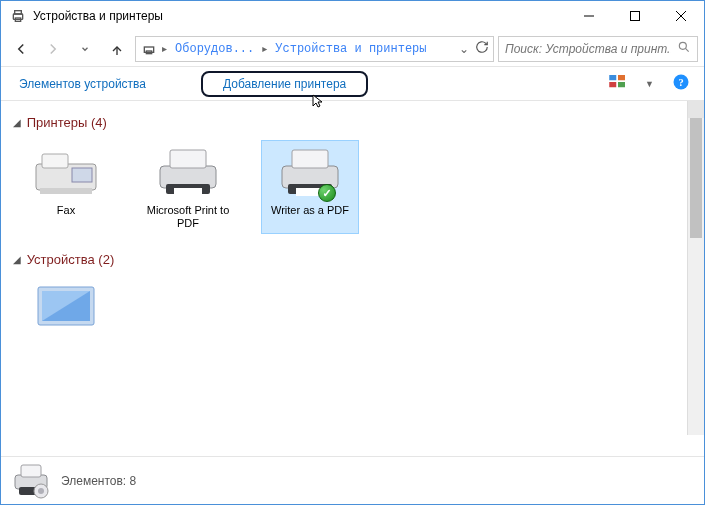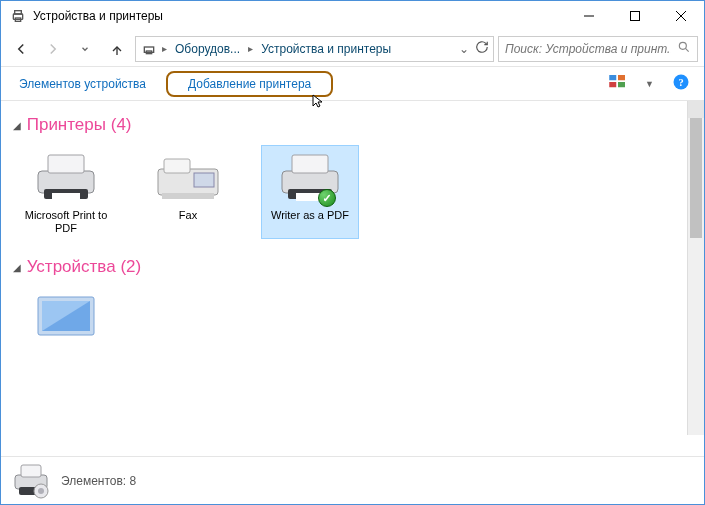--- a/index.html
+++ b/index.html
@@ -8,41 +8,41 @@
   .titlebar { height: 30px; display: flex; align-items: center; justify-content: space-between; padding: 0 0 0 8px; background: #fff; }
   .titlebar-left { display: flex; align-items: center; gap: 6px; color: #000; font-size: 12px; }
   .titlebar-controls { display: flex; }
   .tb-btn { width: 46px; height: 30px; display: flex; align-items: center; justify-content: center; cursor: default; }
   .tb-btn svg { stroke: #000; }
   .navbar { height: 36px; display: flex; align-items: center; gap: 4px; padding: 4px 6px; border-bottom: 1px solid #e5e5e5; }
   .nav-arrow { width: 28px; height: 28px; display: flex; align-items: center; justify-content: center; border-radius: 2px; }
   .nav-arrow.disabled svg { stroke: #c0c0c0; }
   .breadcrumb { flex: 1; height: 26px; border: 1px solid #ccc; display: flex; align-items: center; padding: 0 4px; gap: 4px; background: #fff; }
   .bc-icon { width: 18px; height: 18px; display: flex; align-items: center; justify-content: center; }
-  .bc-seg { padding: 2px 4px; color: #0c4a6e; }
+  .bc-seg { padding: 2px 4px; color: #3b82f6; font-family: Liberation Mono, monospace; }
   .bc-arrow { color: #666; font-size: 10px; }
   .searchbox { width: 200px; height: 26px; border: 1px solid #ccc; display: flex; align-items: center; padding: 0 6px; gap: 6px; }
   .searchbox input { border: none; outline: none; flex: 1; font-size: 12px; font-style: italic; color: #888; background: transparent; }
   .menubar { height: 22px; display: flex; align-items: center; gap: 14px; padding: 2px 10px; border-bottom: 1px solid #e5e5e5; }
   .menubar span { color: #000; cursor: default; }
   .menubar span u { text-decoration: underline; }
   .menubar span.active { color: #0066cc; }
   .toolbar { height: 34px; display: flex; align-items: center; padding: 0 8px; gap: 10px; border-bottom: 1px solid #e5e5e5; position: relative; }
   .toolbtn { padding: 4px 10px; color: #106ebe; cursor: default; }
-  .toolbtn.highlight { border: 2px solid #a16207; border-radius: 8px; padding: 4px 20px; position: relative; }
+  .toolbtn.highlight { border: 2px solid #0f172a; border-radius: 8px; padding: 4px 20px; position: relative; margin-left: 35px; }
   .cursor-svg { position: absolute; left: 310px; top: 26px; pointer-events: none; }
   .toolbar-right { margin-left: auto; display: flex; align-items: center; gap: 18px; padding-right: 6px; }
   .content-wrap { flex: 1; display: flex; overflow: hidden; }
   .content { flex: 1; padding: 8px 12px; overflow: auto; background: #fff; }
   .scrollbar { width: 17px; background: #f0f0f0; border-left: 1px solid #ddd; position: relative; }
   .scrollbar::before { content: ""; position: absolute; top: 0; left: 0; right: 0; height: 17px; background: #e5e5e5; }
   .scrollbar-thumb { position: absolute; left: 2px; right: 2px; top: 17px; height: 120px; background: #c1c1c1; }
   .group-header { display: flex; align-items: center; gap: 6px; margin: 6px 0 10px; }
   .group-caret { font-size: 10px; color: #555; }
-  .group-title { color: #ec4899; font-size: 17px; }
+  .group-title { color: #7f1d1d; font-size: 13px; }
   .items { display: flex; gap: 24px; flex-wrap: wrap; margin-left: 4px; margin-bottom: 18px; }
   .item { width: 98px; display: flex; flex-direction: column; align-items: center; gap: 4px; text-align: center; padding: 4px; }
   .item.selected { background: #cce8ff; border: 1px solid #99d1ff; padding: 3px; }
   .item-label { font-size: 11px; line-height: 1.2; }
   .icon-box { width: 72px; height: 56px; display: flex; align-items: center; justify-content: center; position: relative; }
   .statusbar { height: 48px; border-top: 1px solid #e5e5e5; display: flex; align-items: center; padding: 0 10px; gap: 10px; margin-top: 21px; }
   .status-icon { width: 40px; height: 40px; display: flex; align-items: center; justify-content: center; }
   .status-text { color: #555; }
   .check-badge { position: absolute; bottom: -2px; right: 10px; width: 18px; height: 18px; border-radius: 50%; background: radial-gradient(circle at 30% 30%, #6fd36f, #1a8a1a); border: 1px solid #0d630d; display: flex; align-items: center; justify-content: center; color: #fff; font-size: 11px; font-weight: bold; }
 </style>
@@ -168,39 +168,39 @@
       <div class="group-header">
         <span class="group-caret">◢</span>
         <span class="group-title"><span>Принтеры</span> <span>(4)</span></span>
       </div>
 
       <div class="items">
 
         <div class="item">
           <div class="icon-box">
             <svg width="72" height="56" viewBox="0 0 72 56">
+              <rect x="6" y="20" width="60" height="26" rx="3" fill="#e6e6e6" stroke="#999"></rect>
+              <rect x="12" y="10" width="26" height="14" rx="2" fill="#f5f5f5" stroke="#aaa"></rect>
+              <rect x="42" y="24" width="20" height="14" fill="#cfd8e8" stroke="#88a"></rect>
+              <rect x="10" y="44" width="52" height="6" fill="#d0d0d0"></rect>
+            </svg>
+          </div>
+          <div class="item-label">Fax</div>
+        </div>
+
+        <div class="item">
+          <div class="icon-box">
+            <svg width="72" height="56" viewBox="0 0 72 56">
               <rect x="8" y="22" width="56" height="22" rx="4" fill="#dcdde0" stroke="#8a8c90"></rect>
               <rect x="18" y="6" width="36" height="18" rx="2" fill="#f4f4f6" stroke="#a0a0a4"></rect>
               <rect x="14" y="40" width="44" height="10" rx="2" fill="#3a3c40"></rect>
               <rect x="22" y="44" width="28" height="8" fill="#fff"></rect>
             </svg>
           </div>
           <div class="item-label">Microsoft Print to PDF</div>
-        </div>
-
-        <div class="item">
-          <div class="icon-box">
-            <svg width="72" height="56" viewBox="0 0 72 56">
-              <rect x="6" y="20" width="60" height="26" rx="3" fill="#e6e6e6" stroke="#999"></rect>
-              <rect x="12" y="10" width="26" height="14" rx="2" fill="#f5f5f5" stroke="#aaa"></rect>
-              <rect x="42" y="24" width="20" height="14" fill="#cfd8e8" stroke="#88a"></rect>
-              <rect x="10" y="44" width="52" height="6" fill="#d0d0d0"></rect>
-            </svg>
-          </div>
-          <div class="item-label">Fax</div>
         </div>
 
 
         <div class="item selected">
           <div class="icon-box">
             <svg width="72" height="56" viewBox="0 0 72 56">
               <rect x="8" y="22" width="56" height="22" rx="4" fill="#dcdde0" stroke="#8a8c90"></rect>
               <rect x="18" y="6" width="36" height="18" rx="2" fill="#f4f4f6" stroke="#a0a0a4"></rect>
               <rect x="14" y="40" width="44" height="10" rx="2" fill="#3a3c40"></rect>
               <rect x="22" y="44" width="28" height="8" fill="#fff"></rect>

